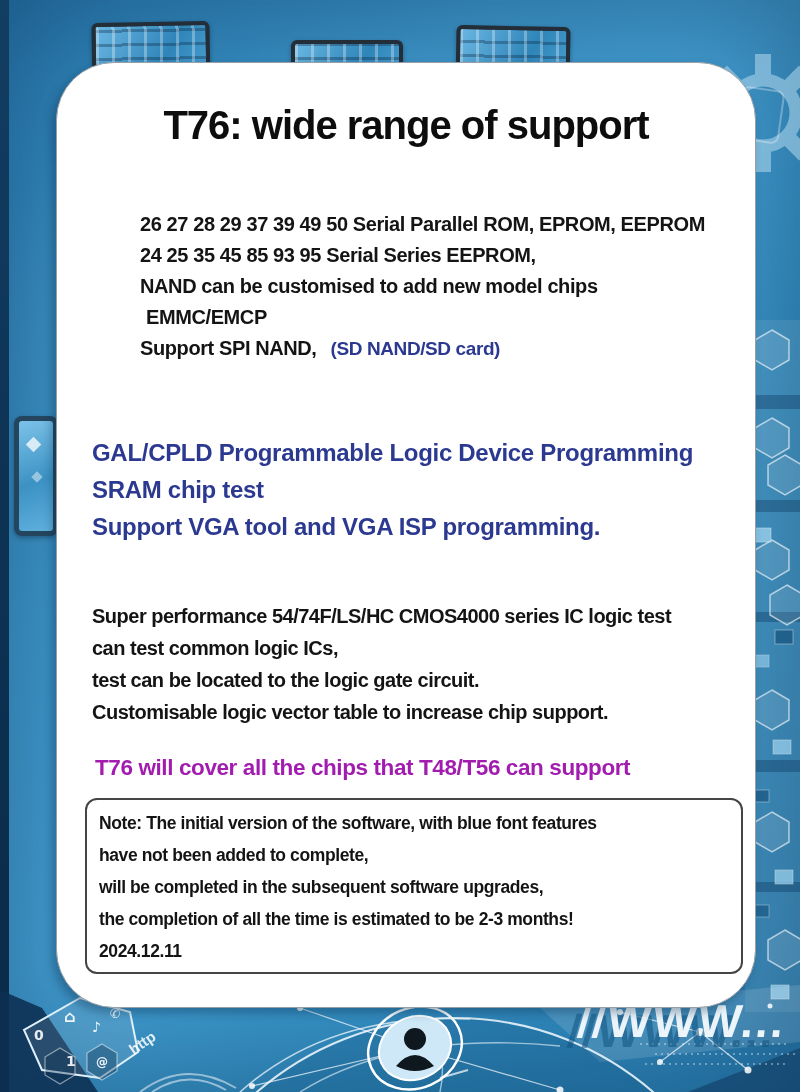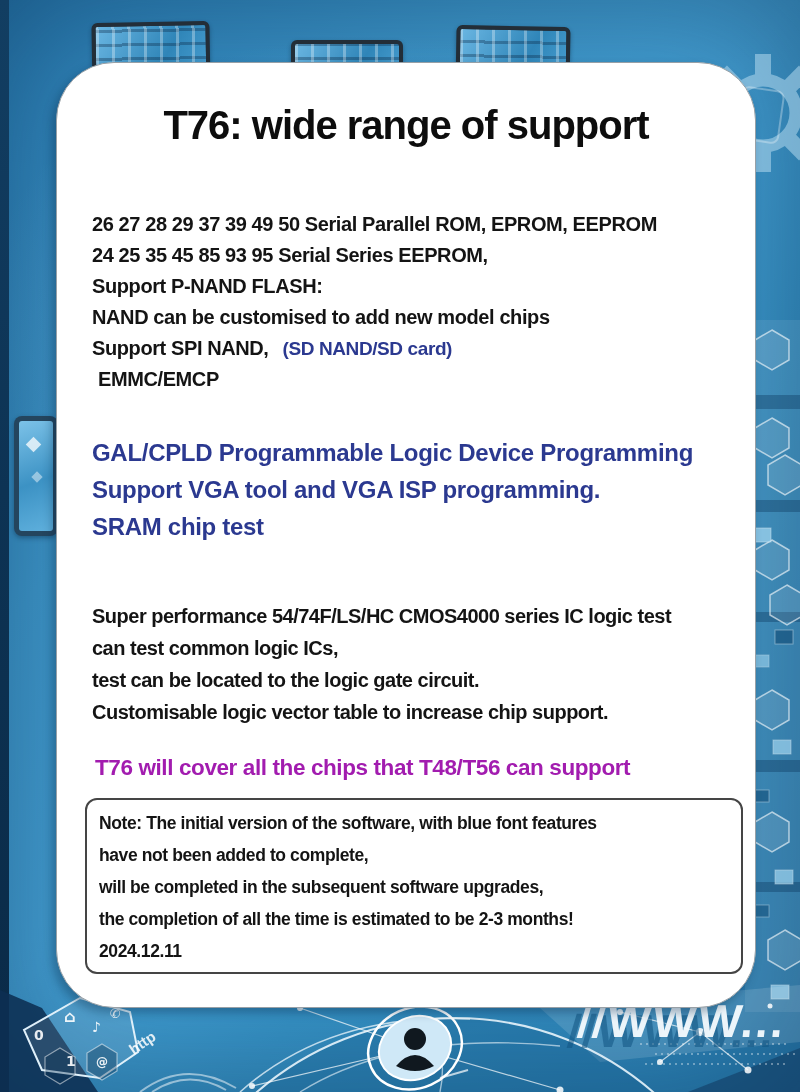--- a/index.html
+++ b/index.html
@@ -57,21 +57,21 @@
     font-size:15px; font-weight:bold; color:rgba(255,255,255,.85); transform:rotate(-35deg); }
 
   
   .card { position:absolute; left:56px; top:62px; width:700px; height:946px; z-index:5;
     background:#ffffff; border:1px solid #98a0a6; border-radius:58px;
     box-shadow:-4px 5px 10px rgba(10,40,70,.35); }
   .title { position:absolute; top:40px; left:0; width:100%; text-align:center;
     font-size:40px; font-weight:bold; letter-spacing:-1px; color:#0d0d0d; }
   .block { position:absolute; left:35px; right:20px; white-space:nowrap; font-weight:bold; color:#141414; }
   .mem-block   { top:146px; font-size:20px; letter-spacing:-0.4px; }
-  .mem-block .line { height:31px; line-height:31px; }
+  .mem-block .line { height:31px; line-height:31px;margin-left:48px; }
   .spi-note { color:#2b3990; font-size:19px; margin-left:14px; }
   .indent { padding-left:6px; }
   .blue-block  { top:371px; font-size:24px; letter-spacing:-0.3px; color:#2b3990; }
   .blue-block .line { height:37px; line-height:37px; }
   .logic-block { top:537px; font-size:20px; letter-spacing:-0.5px; }
   .logic-block .line { height:32px; line-height:32px; }
   .coverage { position:absolute; top:692px; left:0; width:100%; text-align:left;
     font-size:22.5px; font-weight:bold; letter-spacing:-0.4px; color:#a21caf; white-space:nowrap;padding-left:38px; }
   .note-box { position:absolute; top:735px; left:28px; width:658px; height:176px;
     border:2px solid #454545; border-radius:12px; padding:7px 12px;
@@ -222,30 +222,29 @@
 
   <div class="www-watermark">//WWW...</div>
   <div class="http-label">http</div>
 
   <div class="card">
     <h1 class="title">T76: wide range of support</h1>
 
     <div class="block mem-block">
       <div class="line">26 27 28 29 37 39 49 50 Serial Parallel ROM, EPROM, EEPROM</div>
       <div class="line">24 25 35 45 85 93 95 Serial Series EEPROM,</div>
-      <div class="line">Support P-NAND FLASH:</div>
       <div class="line">NAND can be customised to add new model chips</div>
+      <div class="line indent">EMMC/EMCP</div>
       <div class="line"><span>Support SPI NAND,</span><span class="spi-note">(SD NAND/SD card)</span></div>
-      <div class="line indent">EMMC/EMCP</div>
     </div>
 
     <div class="block blue-block">
       <div class="line">GAL/CPLD Programmable Logic Device Programming</div>
+      <div class="line">SRAM chip test</div>
       <div class="line">Support VGA tool and VGA ISP programming.</div>
-      <div class="line">SRAM chip test</div>
     </div>
 
     <div class="block logic-block">
       <div class="line">Super performance 54/74F/LS/HC CMOS4000 series IC logic test</div>
       <div class="line">can test common logic ICs,</div>
       <div class="line">test can be located to the logic gate circuit.</div>
       <div class="line">Customisable logic vector table to increase chip support.</div>
     </div>
 
     <div class="coverage">T76 will cover all the chips that T48/T56 can support</div>

